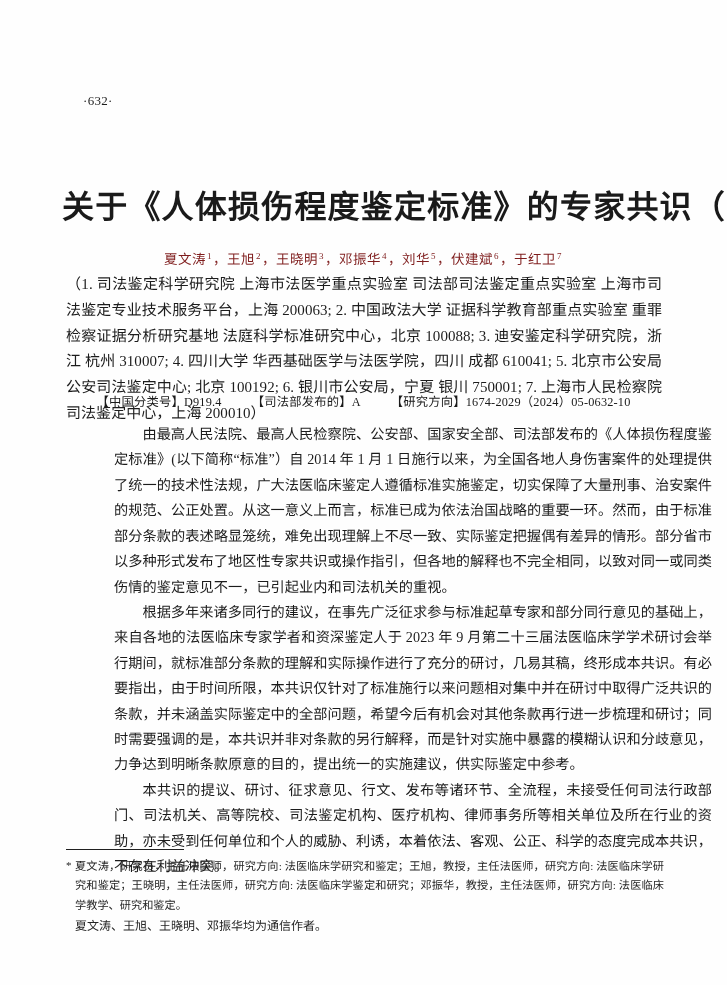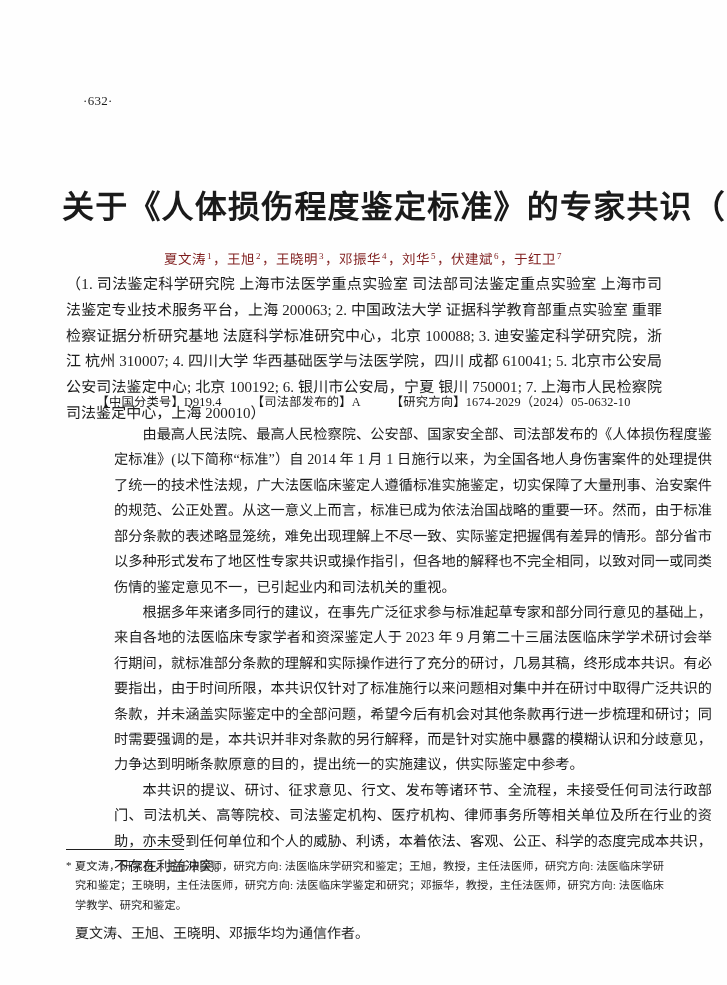--- a/index.html
+++ b/index.html
@@ -171,25 +171,25 @@
     padding-left: 9px;
     text-indent: 0;
   }
   .footnote-marker {
     position: absolute;
     left: 0;
     top: -1px;
     font-size: 11px;
   }
   .footnote-note {
-    font-size: 14px;
+    font-size: 12px;
     line-height: 1.72;
     color: #242424;
     padding-left: 9px;
-    margin-top: 7px;
+    margin-top: 1px;
   }
 </style>
 </head>
 <body>
 
 <div class="page">
 
   <div class="running-head">
     <div class="folio">·632·</div>
   </div>

